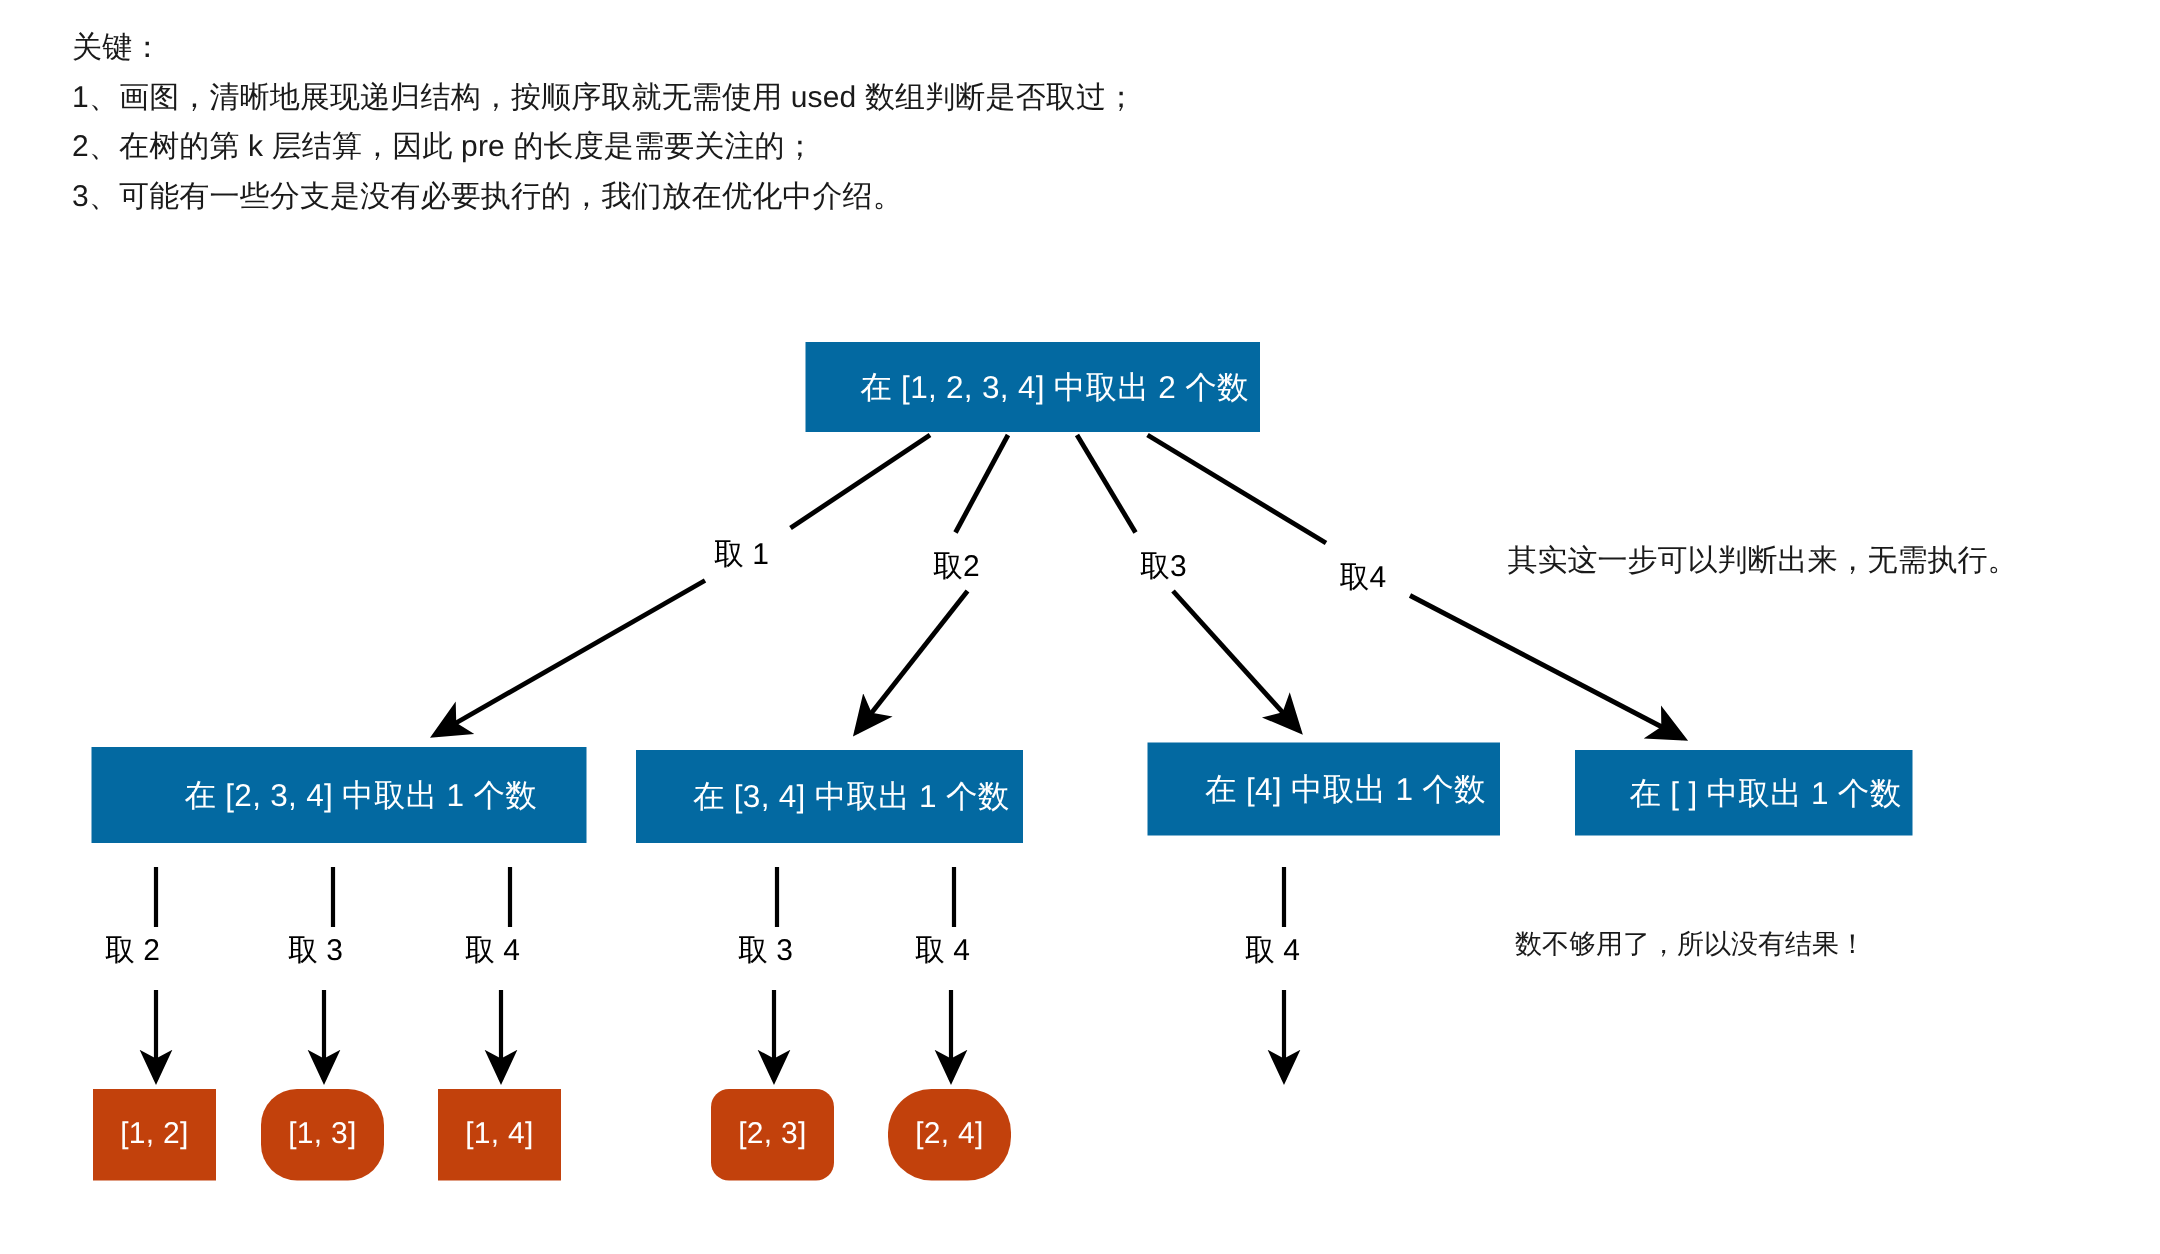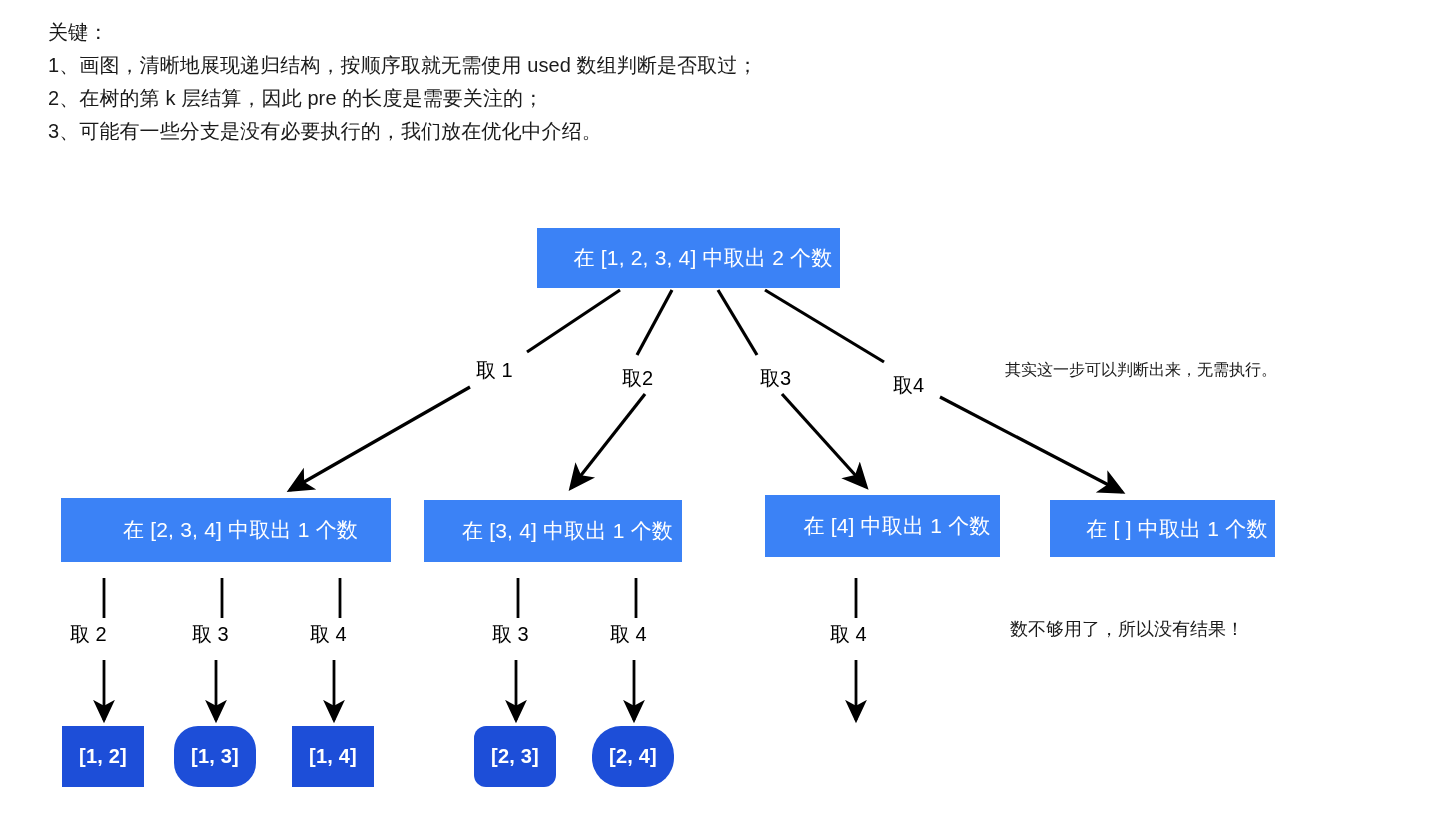--- a/index.html
+++ b/index.html
@@ -53,49 +53,48 @@
   .node {
     position: absolute;
     box-sizing: border-box;
     display: flex;
     align-items: center;
     justify-content: center;
     color: #ffffff;
     white-space: pre;
   }
   .node.blue {
-    background: #3b82f6;
+    background: #0369a1;
     font-size: 21px;
     letter-spacing: 0.2px;
     padding-left: 29px;
   }
   .node.red {
-    background: #1d4ed8;
+    background: #c2410c;
     font-size: 20px;
     letter-spacing: 0.2px;
-    font-weight: bold;
   }
 
   
   .edge-label {
     position: absolute;
     font-size: 20px;
     color: #000000;
     white-space: pre;
     line-height: 20px;
   }
 
   
   .annotation {
     position: absolute;
     color: #1a1a1a;
     white-space: pre;
   }
   #annotation-prune {
-    font-size: 16px;
+    font-size: 20px;
   }
   #annotation-empty {
     font-size: 18px;
   }
 </style>
 </head>
 <body>
 
 <div id="header-note">
   <div class="note-line">关键：</div>

